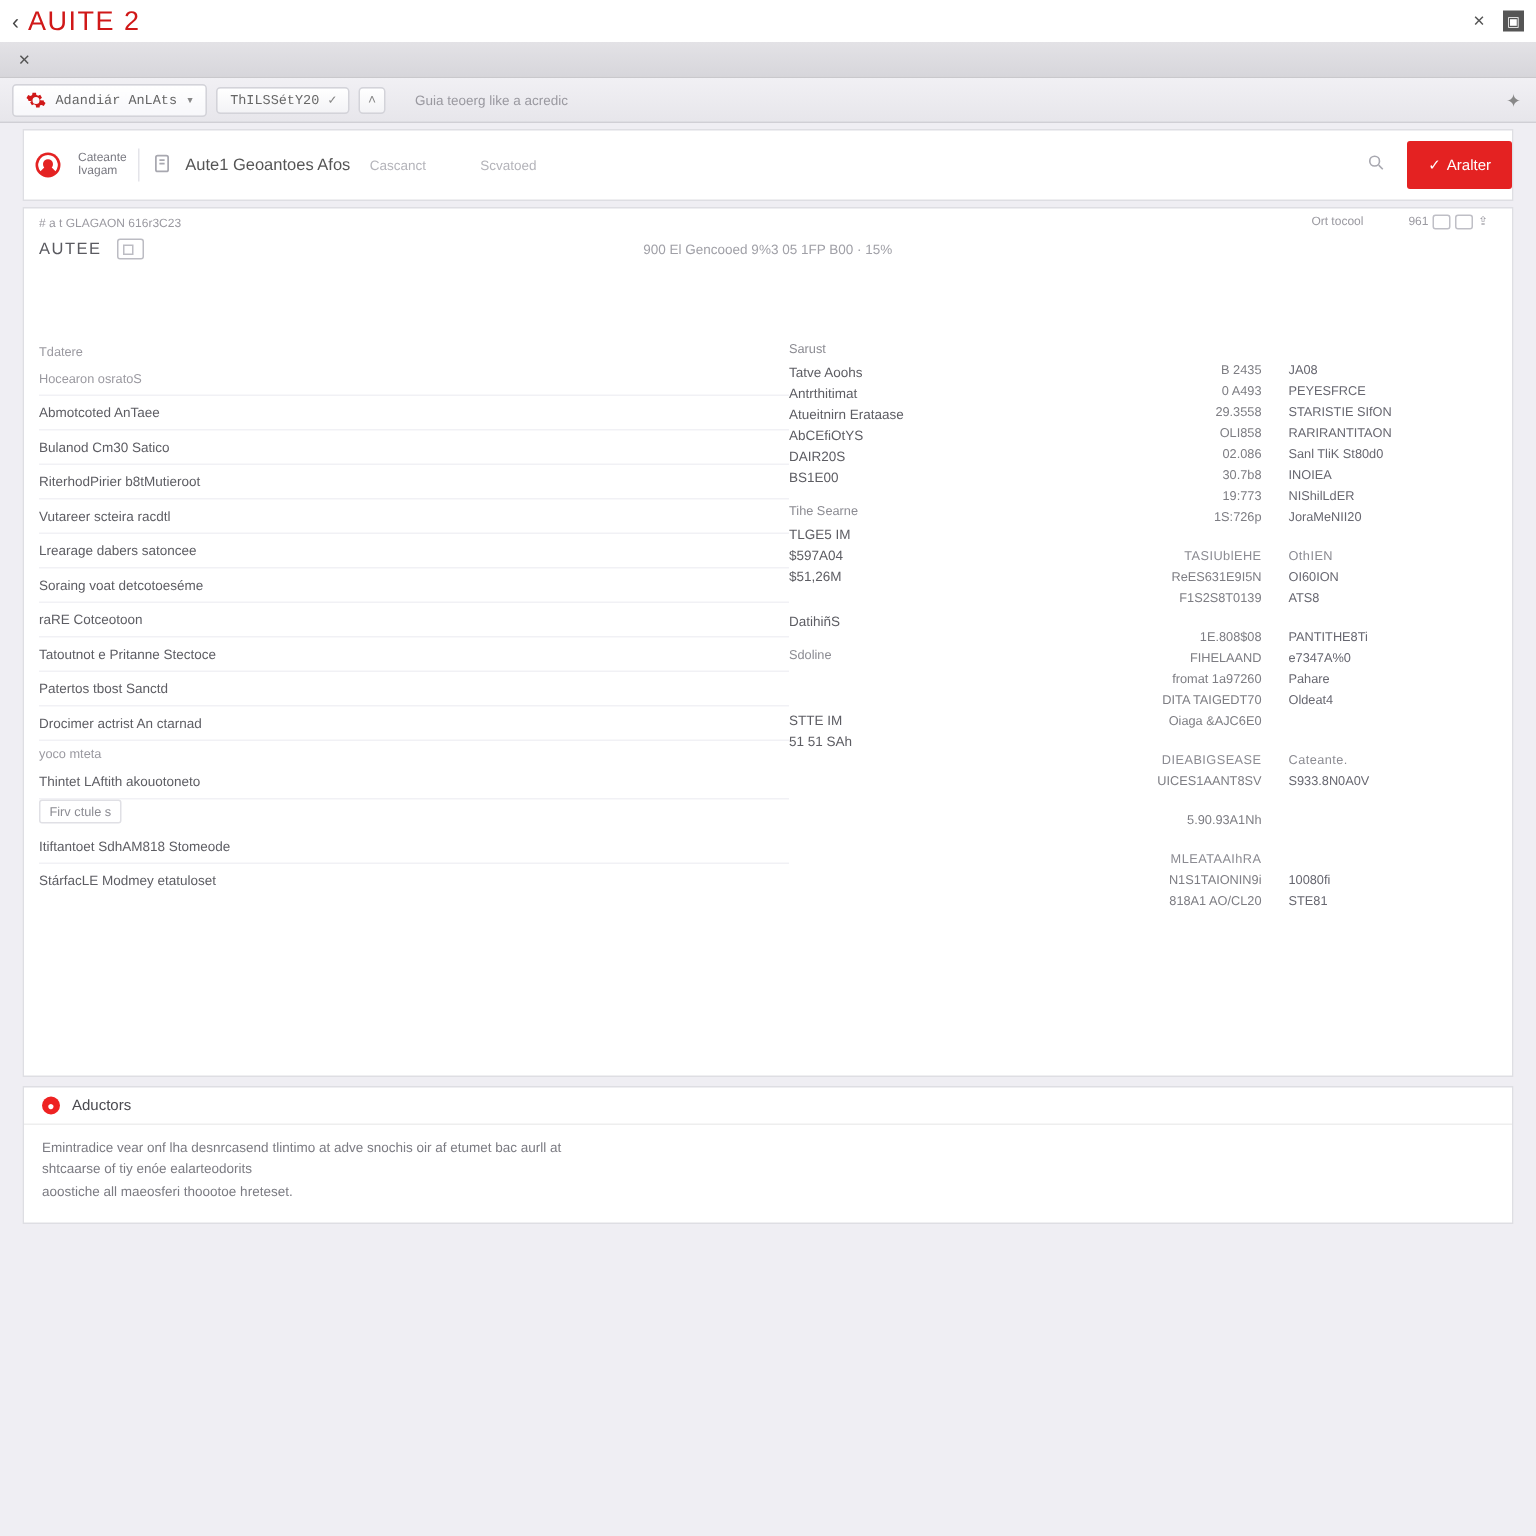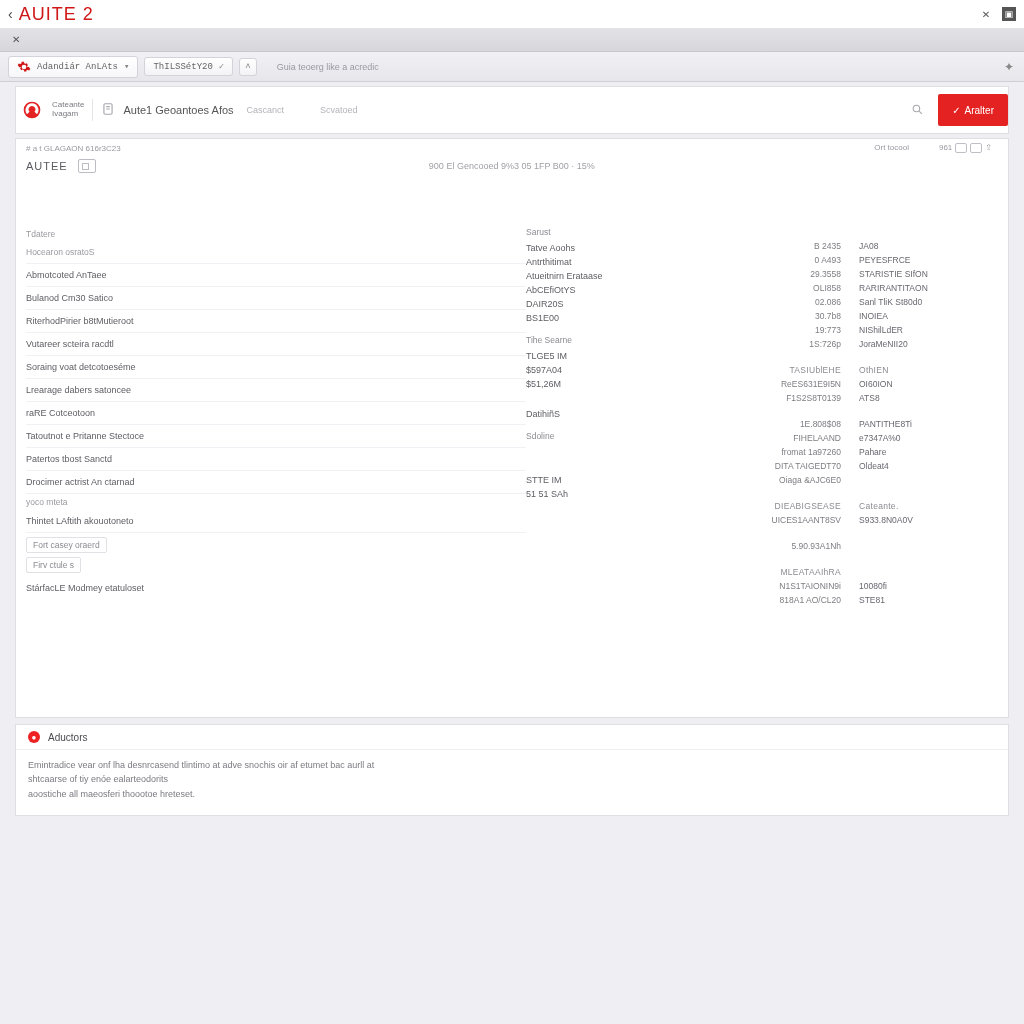--- a/index.html
+++ b/index.html
@@ -162,30 +162,30 @@
 
   <div class="cols">
 
     <div class="c1">
       <div class="group-label">Tdatere</div>
       <div class="field-row sub">Hocearon osratoS</div>
       <div class="field-row">Abmotcoted AnTaee</div>
       <div class="field-row">Bulanod Cm30 Satico</div>
       <div class="field-row">RiterhodPirier b8tMutieroot</div>
       <div class="field-row">Vutareer scteira racdtl</div>
+      <div class="field-row">Lrearage dabers satoncee</div>
       <div class="field-row">Soraing voat detcotoeséme</div>
-      <div class="field-row">Lrearage dabers satoncee</div>
       <div class="field-row">raRE Cotceotoon</div>
       <div class="field-row">Tatoutnot e Pritanne Stectoce</div>
       <div class="field-row">Patertos tbost Sanctd</div>
       <div class="field-row">Drocimer actrist An ctarnad</div>
       <div class="field-row sub tiny">yoco mteta</div>
       <div class="field-row">Thintet LAftith akouotoneto</div>
-      <div style="padding:4px 0;"><span class="pill">Fort casey oraerd</span></div>
       <div style="padding:0 0 4px 0;"><span class="pill">Firv ctule s</span></div>
+      <div class="field-row">Itiftantoet SdhAM818 Stomeode</div>
       <div class="field-row" style="border:none;">StárfacLE Modmey etatuloset</div>
     </div>
 
     <div class="c2">
       <div class="kv-block">
         <div class="hdr">Sarust</div>
         <div class="val">Tatve Aoohs</div>
         <div class="val">Antrthitimat</div>
         <div class="val">Atueitnirn Erataase</div>
         <div class="val">AbCEfiOtYS</div>

